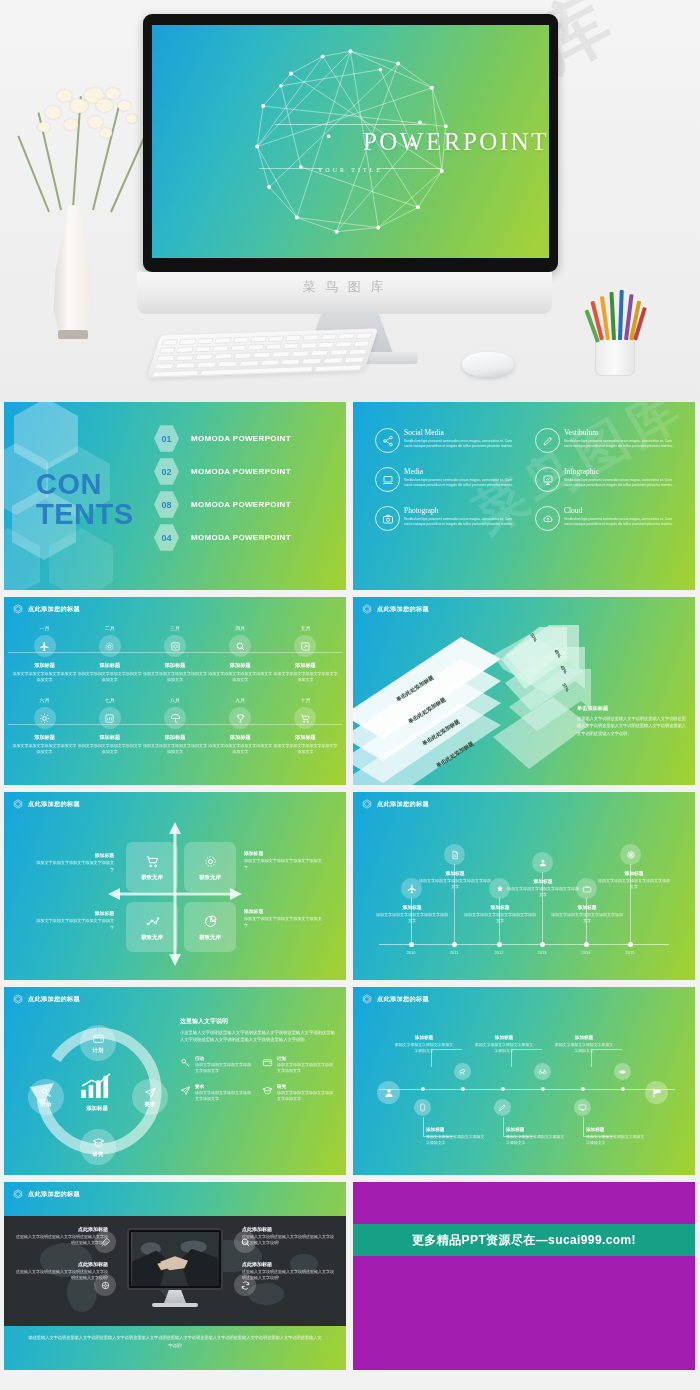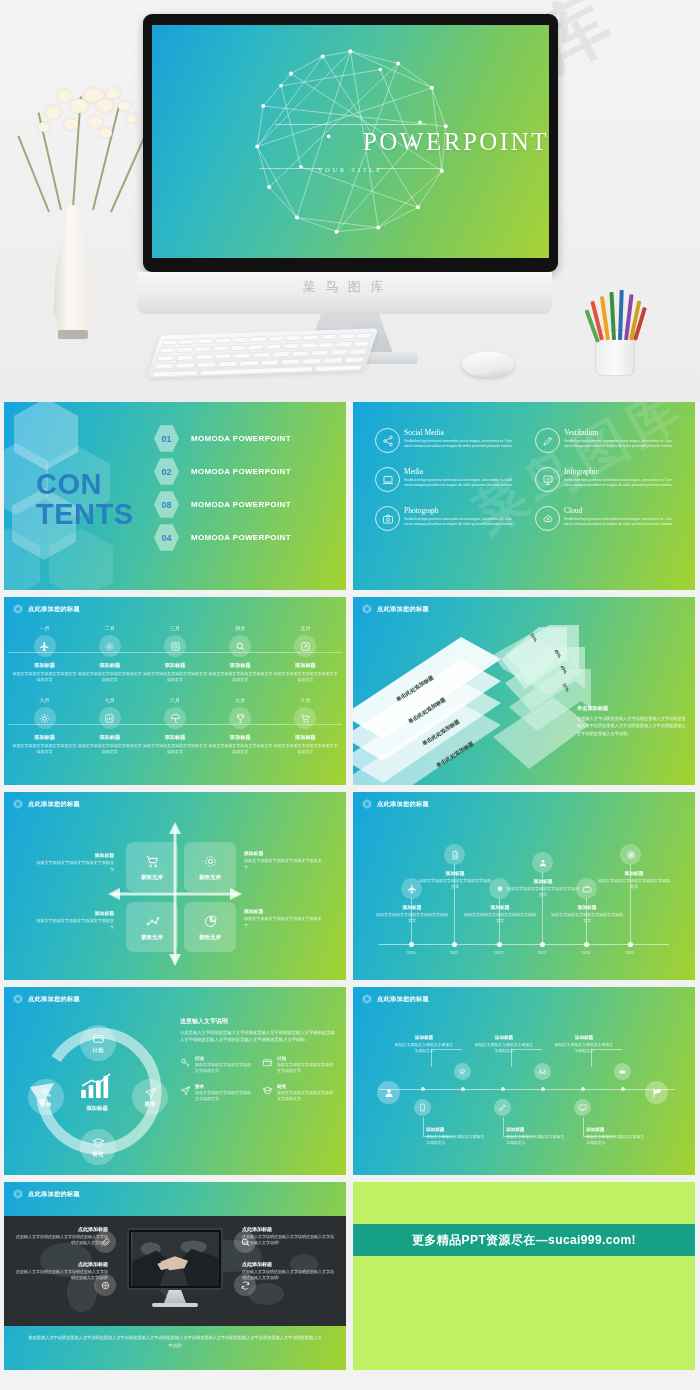--- a/index.html
+++ b/index.html
@@ -250,21 +250,21 @@
   .dk-mon { position:absolute; left:123px; top:12px; width:96px; height:62px;
             background:#0d0f10; border:2px solid #3a3d40; border-radius:3px; overflow:hidden; }
   .dk-mon-inner { position:absolute; inset:2px; background:linear-gradient(150deg,#4a4e52,#1c1f21); }
   .dk-stand { position:absolute; left:160px; top:74px; width:22px; height:13px;
               background:linear-gradient(180deg,#d8dadd,#b9bcbf); clip-path:polygon(22% 0,78% 0,100% 100%,0 100%); }
   .dk-base { position:absolute; left:148px; top:87px; width:46px; height:4px; border-radius:2px; background:#cfd2d5; }
   .dk-foot { position:absolute; left:24px; right:24px; top:152px; text-align:center;
              font-size:4.2px; line-height:1.8; color:rgba(255,255,255,.92); }
 
   
-  .promo { width:342px; height:188px; background:#bef264; position:relative; }
+  .promo { width:342px; height:188px; background:#a21caf; position:relative; }
   .promo-a { position:absolute; left:0; right:0; top:42px; height:32px;
              background:#16a085; display:flex; align-items:center; justify-content:center; }
   .promo-a span { font-size:12px; font-weight:700; color:#fff; letter-spacing:.4px; }
   .promo-b { position:absolute; left:0; right:0; top:74px; height:30px;
              background:#8cc63f; display:flex; align-items:center; justify-content:center; }
   .promo-b span { font-size:11px; font-weight:700; color:#fff; letter-spacing:.4px; }
 </style>
 </head>
 <body>
 

